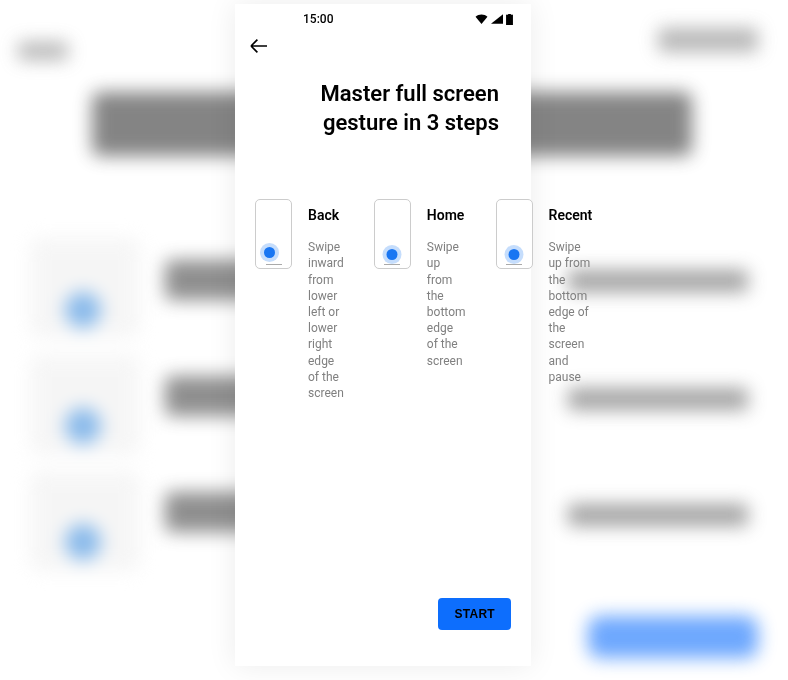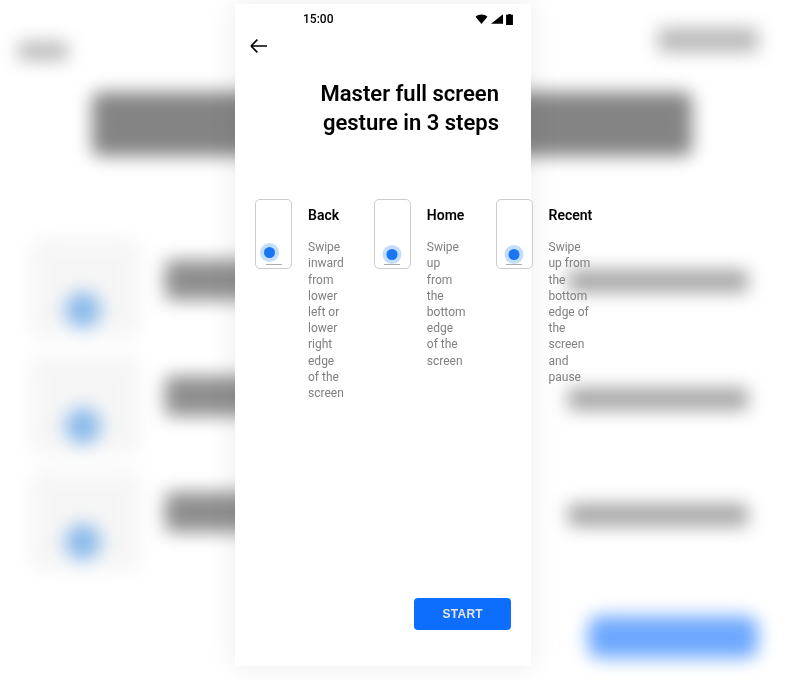--- a/index.html
+++ b/index.html
@@ -156,23 +156,23 @@
       margin-top: 16px;
     }
     .footer {
       margin-top: auto;
       padding: 0 20px 36px 20px;
       display: flex;
       justify-content: flex-end;
     }
     .start-btn {
       background: #0d6efd;
-      color: #e5e5e5;
+      color: #000000;
       border: none;
-      padding: 9px 28px;
+      padding: 9px 16px;
       font-size: 12px;
       font-weight: 600;
       border-radius: 4px;
       cursor: pointer;
       letter-spacing: 0.3px;
     }
   </style>
 </head>
 <body>
 

